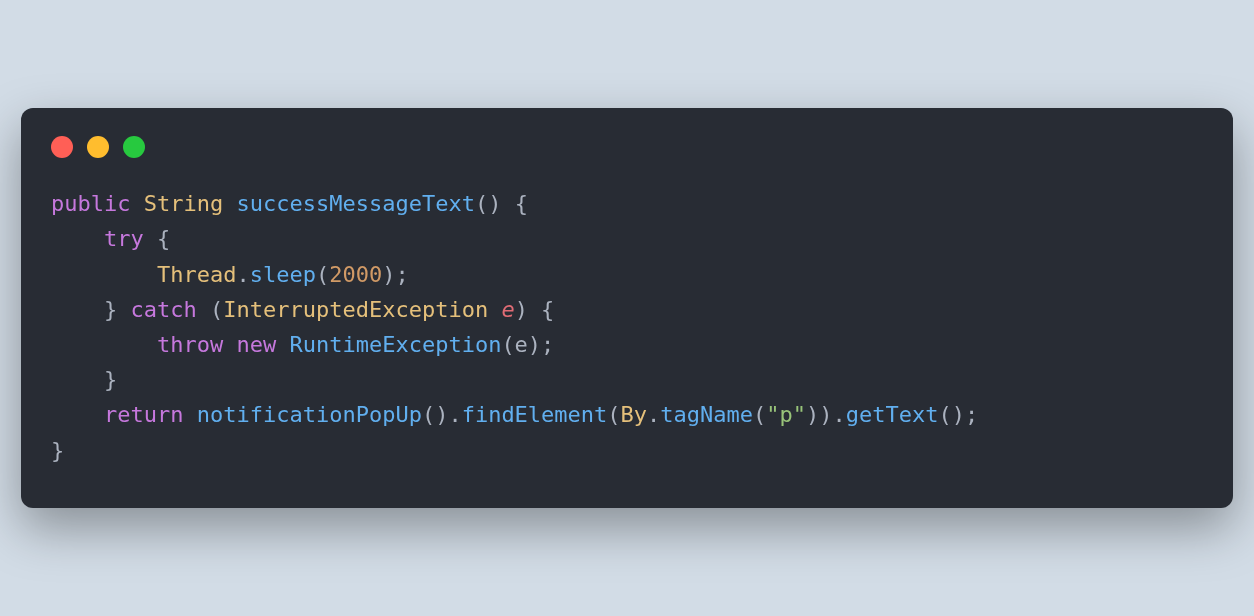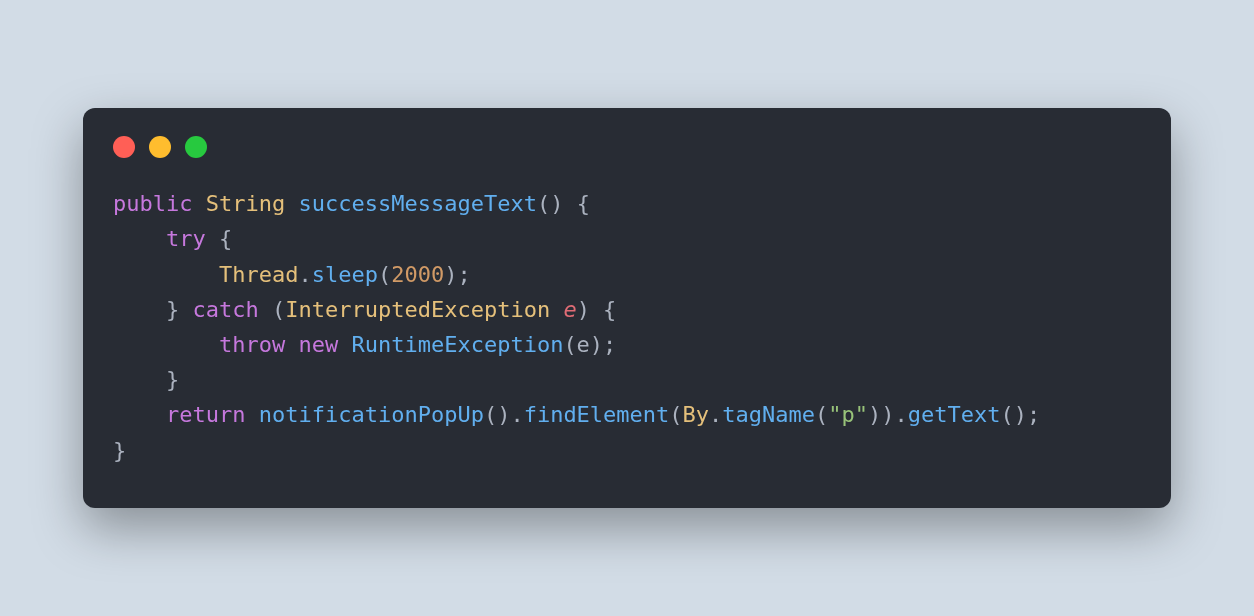--- a/index.html
+++ b/index.html
@@ -6,21 +6,21 @@
   body {
     width: 1254px;
     height: 616px;
     background: #d2dce6;
     display: flex;
     align-items: center;
     justify-content: center;
     font-family: ui-monospace, "SF Mono", Menlo, Monaco, Consolas, monospace;
   }
   .window {
-    width: 1088px;
+    width: 1212px;
     background: #282c34;
     border-radius: 12px;
     box-shadow: 0 20px 50px rgba(0,0,0,0.35);
     padding: 28px 30px 40px 30px;
   }
   .traffic-lights {
     display: flex;
     gap: 14px;
     margin-bottom: 28px;
   }

